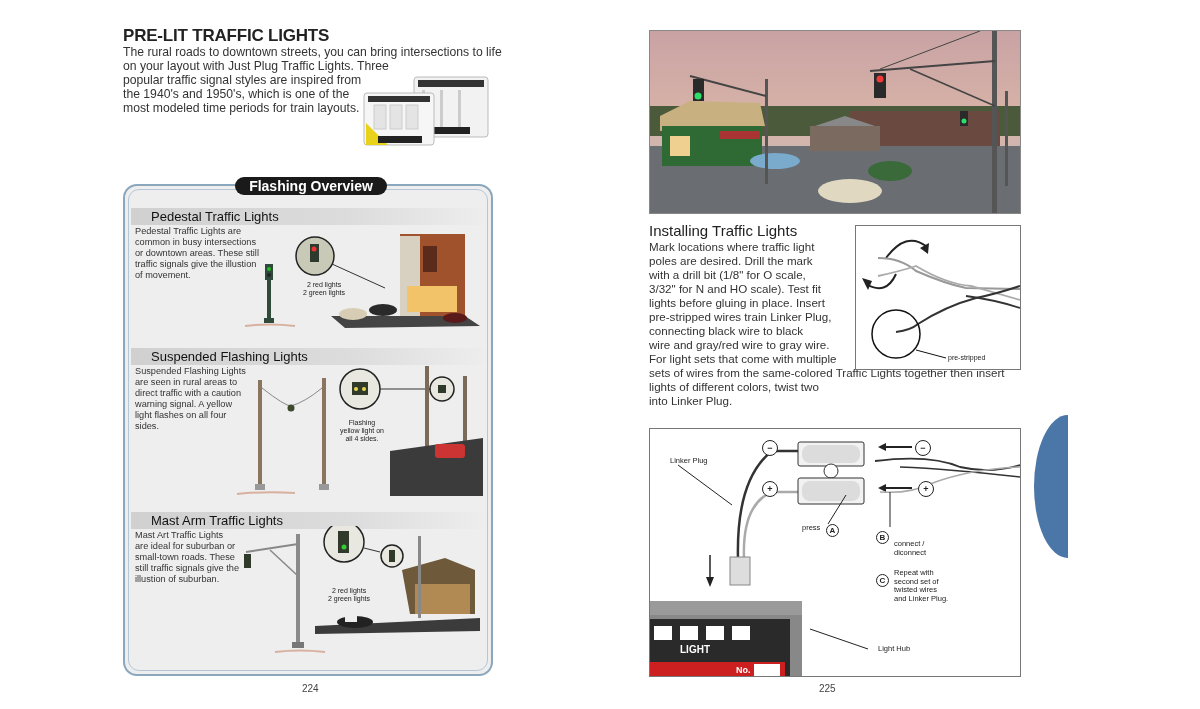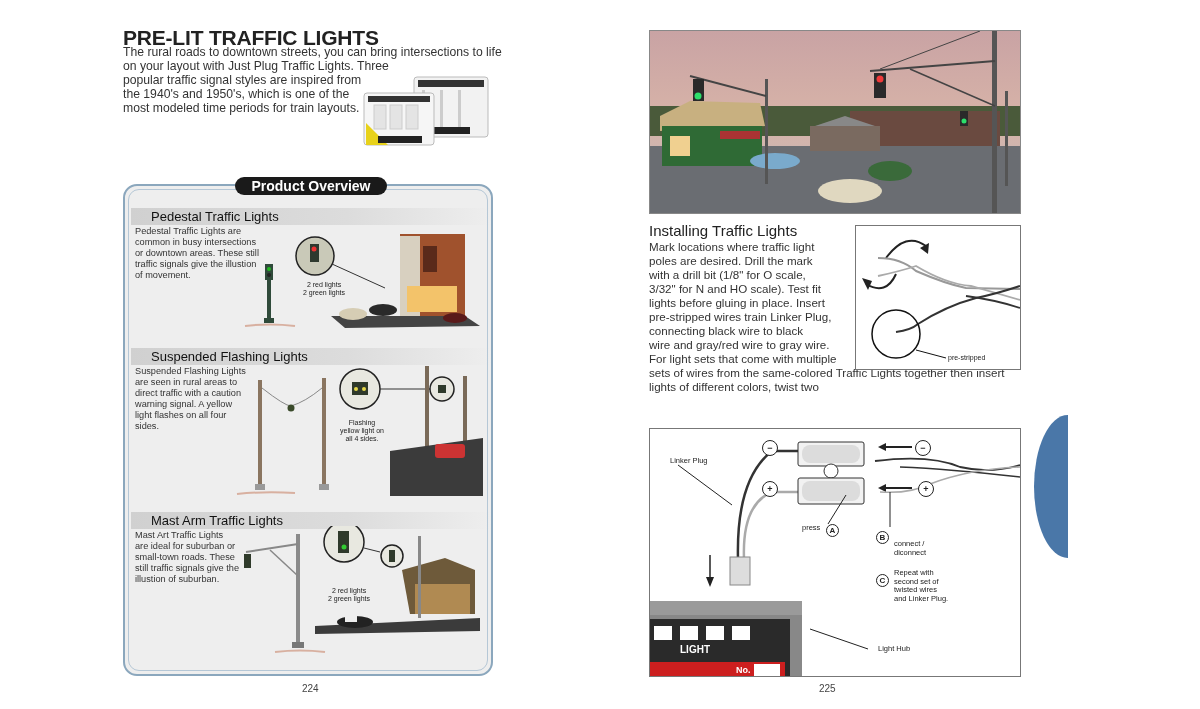--- a/index.html
+++ b/index.html
@@ -1,19 +1,19 @@
 <!DOCTYPE html>
 <html><head>
 <meta charset="utf-8">
 <style>
   html,body{margin:0;padding:0;}
   body{width:1200px;height:709px;background:#ffffff;position:relative;overflow:hidden;font-family:"Liberation Sans",sans-serif;color:#333;}
   .abs{position:absolute;}
   
-  .main-title{left:123px;top:26px;font-size:21px;font-weight:bold;color:#222;letter-spacing:-0.2px;}
+  .main-title{left:123px;top:26px;font-size:17px;font-weight:bold;color:#222;letter-spacing:-0.2px;}
   .intro{left:123px;top:45px;font-size:12.2px;line-height:14px;color:#333;}
   .intro .l{display:block;white-space:nowrap;}
   .pkg{left:362px;top:75px;width:130px;height:72px;}
   .overview{left:123px;top:184px;width:370px;height:492px;border:2px solid #8ba7bd;border-radius:14px;box-sizing:border-box;background:#eeeeee;}
   .overview::after{content:"";position:absolute;left:3px;top:3px;right:3px;bottom:3px;border:1px solid #b5c7d6;border-radius:11px;pointer-events:none;}
   .ov-pill{left:235px;top:177px;width:152px;height:18px;background:#1a1a1a;border-radius:9px;color:#fff;font-weight:bold;font-size:14px;text-align:center;line-height:18px;z-index:2;}
   .sec-head{position:absolute;left:6px;width:360px;height:17px;background:linear-gradient(to right,#d0d0d0,#dcdcdc 60%,#eeeeee);font-size:13px;color:#111;line-height:17px;padding-left:20px;box-sizing:border-box;}
   .sec-text{position:absolute;left:10px;font-size:9.2px;line-height:11px;color:#333;}
   .sec-text .l{display:block;white-space:nowrap;}
   .callout{position:absolute;font-size:7px;line-height:8px;text-align:center;color:#222;}
@@ -51,21 +51,21 @@
   <rect x="64" y="52" width="44" height="7" fill="#222"></rect>
   <rect x="2" y="18" width="70" height="52" rx="3" fill="#f6f6f6" stroke="#bbb"></rect>
   <rect x="6" y="21" width="62" height="6" fill="#333"></rect>
   <rect x="12" y="30" width="12" height="24" fill="#e4e4e4" stroke="#ccc"></rect>
     <rect x="28" y="30" width="12" height="24" fill="#e4e4e4" stroke="#ccc"></rect>
     <rect x="44" y="30" width="12" height="24" fill="#e4e4e4" stroke="#ccc"></rect>
   <polygon points="4,48 26,70 4,70" fill="#e8d21a"></polygon>
   <rect x="16" y="61" width="44" height="7" fill="#222"></rect>
 </svg>
 
-<div class="abs ov-pill">Product Overview</div>
+<div class="abs ov-pill">Flashing Overview</div>
 <div class="abs overview">
 
   <div class="sec-head" style="top:22px;">Pedestal Traffic Lights</div>
   <div class="sec-text" style="top:40px;">
     <span class="l">Pedestal Traffic Lights are</span>
     <span class="l">common in busy intersections</span>
     <span class="l">or downtown areas. These still</span>
     <span class="l">traffic signals give the illustion</span>
     <span class="l">of movement.</span>
   </div>
@@ -208,20 +208,21 @@
   <span class="l">poles are desired. Drill the mark</span>
   <span class="l">with a drill bit (1/8" for O scale,</span>
   <span class="l">3/32" for N and HO scale). Test fit</span>
   <span class="l">lights before gluing in place. Insert</span>
   <span class="l">pre-stripped wires train Linker Plug,</span>
   <span class="l">connecting black wire to black</span>
   <span class="l">wire and gray/red wire to gray wire.</span>
   <span class="l">For light sets that come with multiple</span>
   <span class="l">sets of wires from the same-colored Traffic Lights together then insert</span>
   <span class="l">lights of different colors, twist two</span>
+  <span class="l">into Linker Plug.</span>
 </div>
 
 <div class="abs wire-box">
   <svg width="164" height="143" viewBox="0 0 164 143">
     <path d="M30 32 Q 50 5 70 20" stroke="#222" stroke-width="2" fill="none"></path>
     <polygon points="64,22 72,28 73,17" fill="#222"></polygon>
     <path d="M40 48 Q 30 70 10 58" stroke="#222" stroke-width="2" fill="none"></path>
     <polygon points="6,52 12,64 16,55" fill="#222"></polygon>
     <path d="M22 32 Q 45 32 60 45 Q 90 58 110 62 L 164 63" stroke="#999" stroke-width="2" fill="none"></path>
     <path d="M22 50 Q 45 45 60 40 Q 90 58 115 60 L 164 74" stroke="#aaa" stroke-width="1.8" fill="none"></path>

